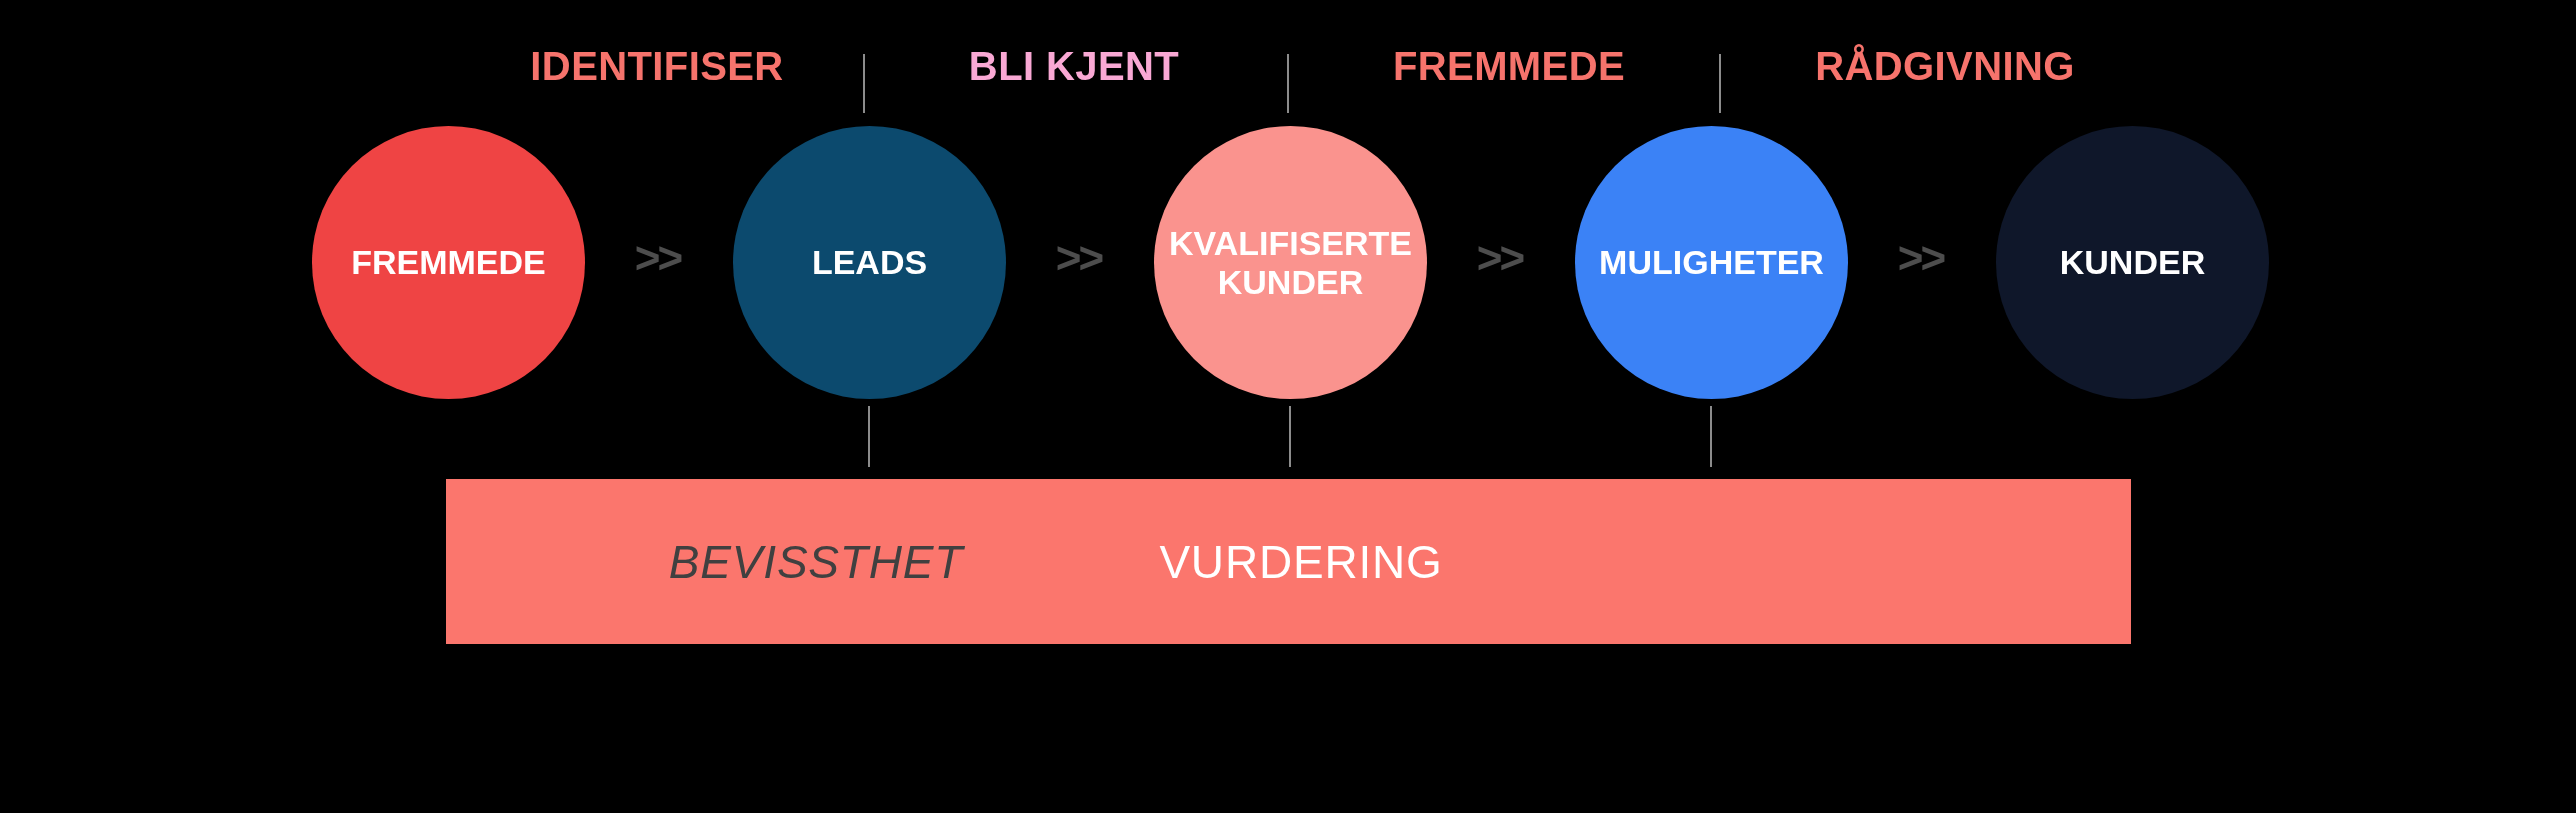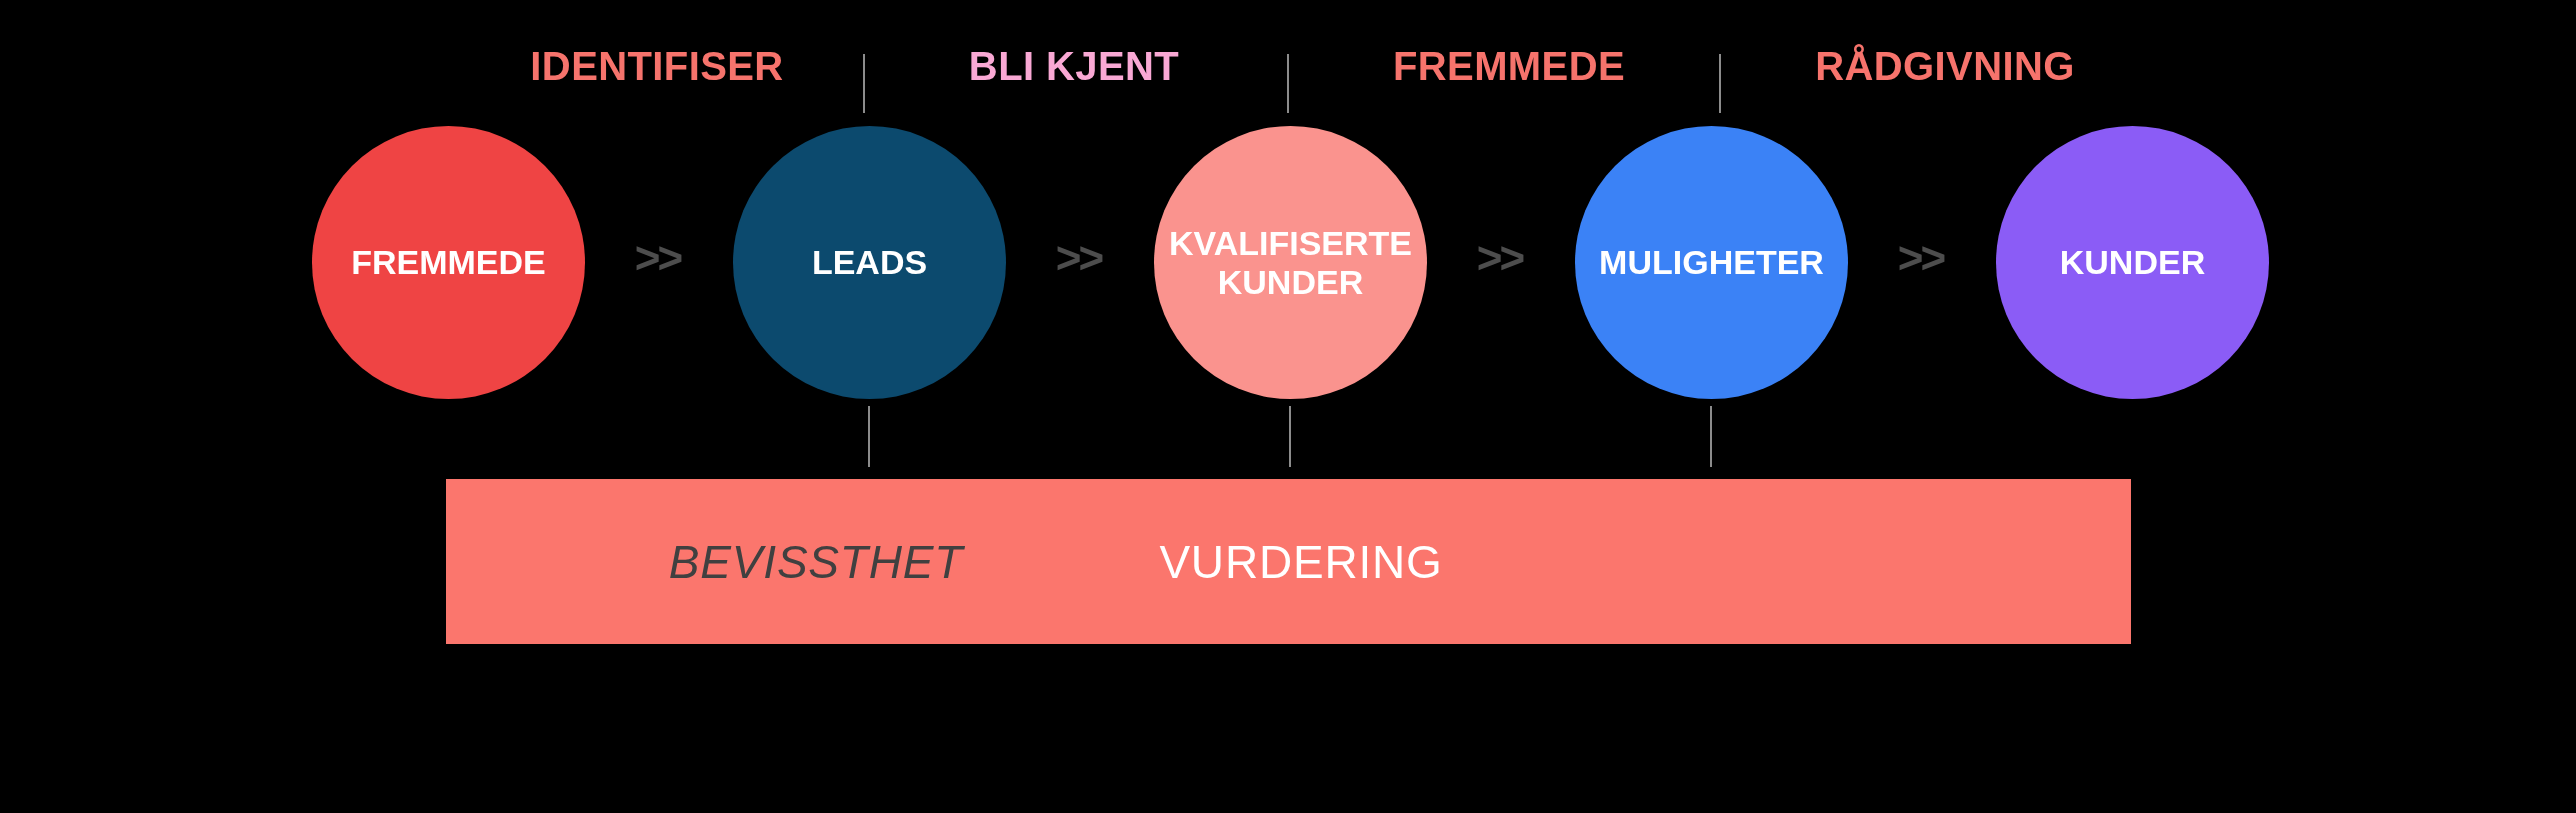--- a/index.html
+++ b/index.html
@@ -134,21 +134,21 @@
   </div>
   <div class="circle c2" style="background: #0c4a6e;">
     <span class="circle-label" style="color: rgb(255, 255, 255);">LEADS</span>
   </div>
   <div class="circle c3" style="background: rgb(250, 147, 142);">
     <span class="circle-label" style="color: rgb(255, 255, 255);">KVALIFISERTE KUNDER</span>
   </div>
   <div class="circle c4" style="background: #3b82f6;">
     <span class="circle-label" style="color: rgb(255, 255, 255);">MULIGHETER</span>
   </div>
-  <div class="circle c5" style="background: #8b5cf6;">
+  <div class="circle c5" style="background: #0f172a;">
     <span class="circle-label" style="color: rgb(255, 255, 255);">KUNDER</span>
   </div>
 
   <div class="chevron a1" style="color: rgb(77, 77, 77);">&gt;&gt;</div>
   <div class="chevron a2" style="color: rgb(77, 77, 77);">&gt;&gt;</div>
   <div class="chevron a3" style="color: rgb(77, 77, 77);">&gt;&gt;</div>
   <div class="chevron a4" style="color: rgb(77, 77, 77);">&gt;&gt;</div>
 
   <div class="connector l1" style="background: rgb(140, 140, 140);"></div>
   <div class="connector l2" style="background: rgb(140, 140, 140);"></div>

